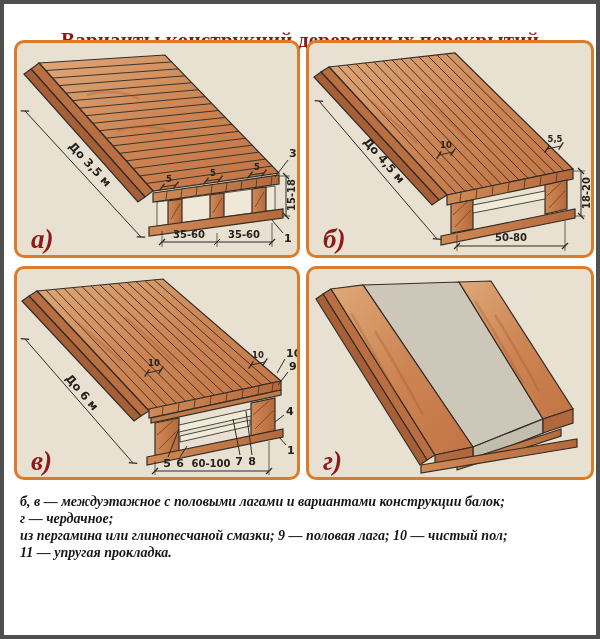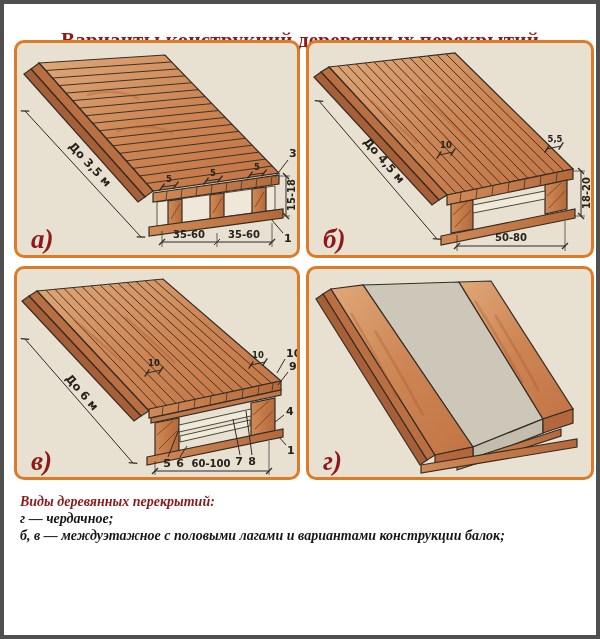--- a/index.html
+++ b/index.html
@@ -314,19 +314,20 @@
       <polygon class="outl" points="234,150 264,140 264,154 234,164" fill="#b2683c"></polygon>
       <polygon class="outl" points="148,194 252,160 252,167 148,201" fill="url(#woodB)"></polygon>
       <polygon class="outl" points="112,196 268,170 268,178 112,204" fill="url(#woodB)"></polygon>
     </g>
   </svg>
   <div class="panel-tag">г)</div>
 </div>
 
 
 <div class="legend">
-  <div class="legend-title">Виды деревянных перекрытий:</div>
+  <div class="legend-line">б, в — междуэтажное с половыми лагами и вариантами конструкции балок;</div>
   <div class="legend-line">г — чердачное;</div>
-  <div class="legend-line">б, в — междуэтажное с половыми лагами и вариантами конструкции балок;</div>
+  <div class="legend-line">из пергамина или глинопесчаной смазки; 9 — половая лага; 10 — чистый пол;</div>
+  <div class="legend-line">11 — упругая прокладка.</div>
 </div>
 
 
 
 
 </body></html>

